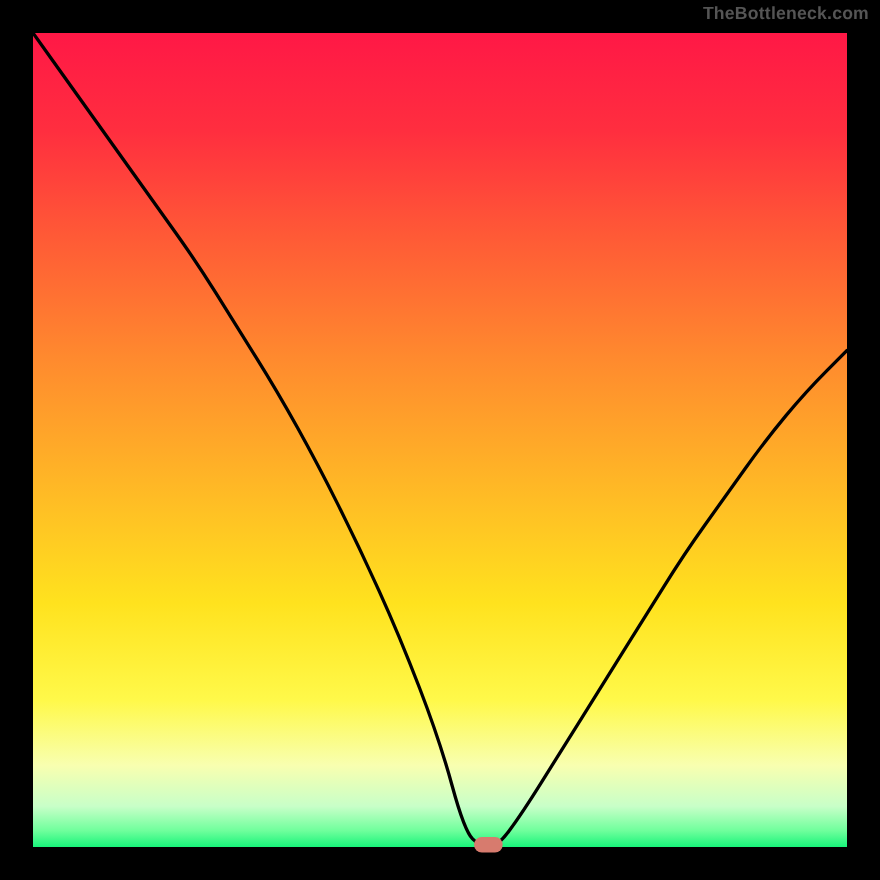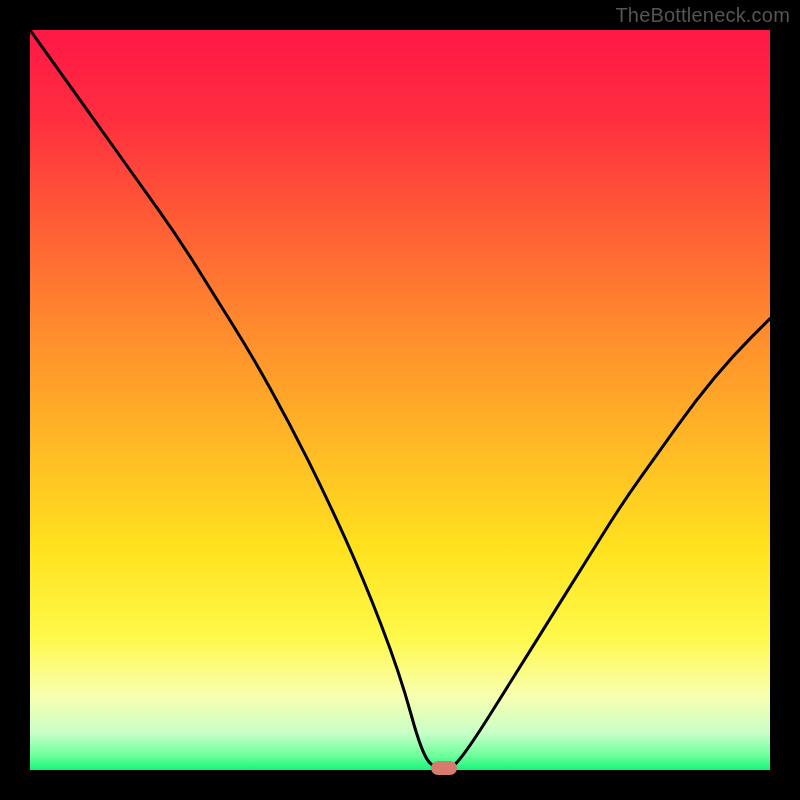--- a/index.html
+++ b/index.html
@@ -15,22 +15,22 @@
     position: relative;
     width: 800px;
     height: 800px;
     background: #000;
   }
   .watermark {
     position: absolute;
     top: 4px;
     right: 10px;
     color: #555;
-    font-size: 20px;
-    font-weight: 400;
+    font-size: 16px;
+    font-weight: 700;
     letter-spacing: 0.2px;
     z-index: 10;
   }
   .plot-wrap {
     position: absolute;
     left: 30px;
     top: 30px;
     width: 740px;
     height: 740px;
     background: #000;

